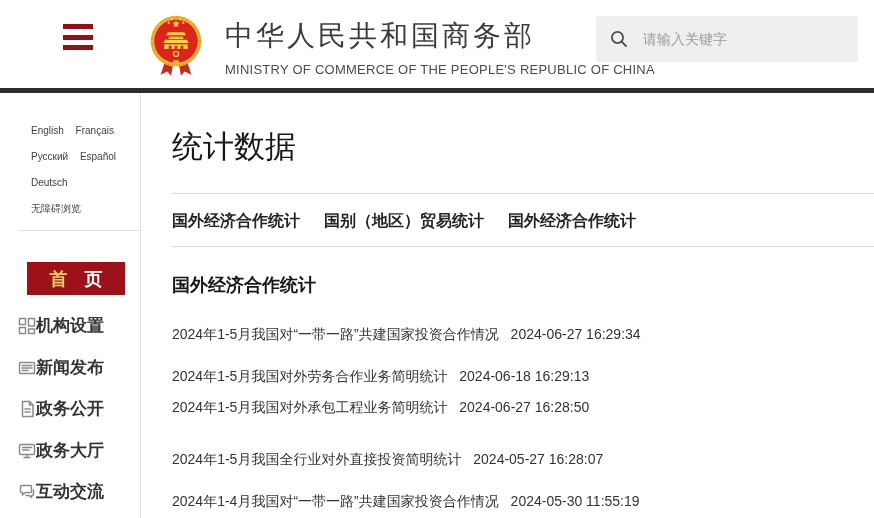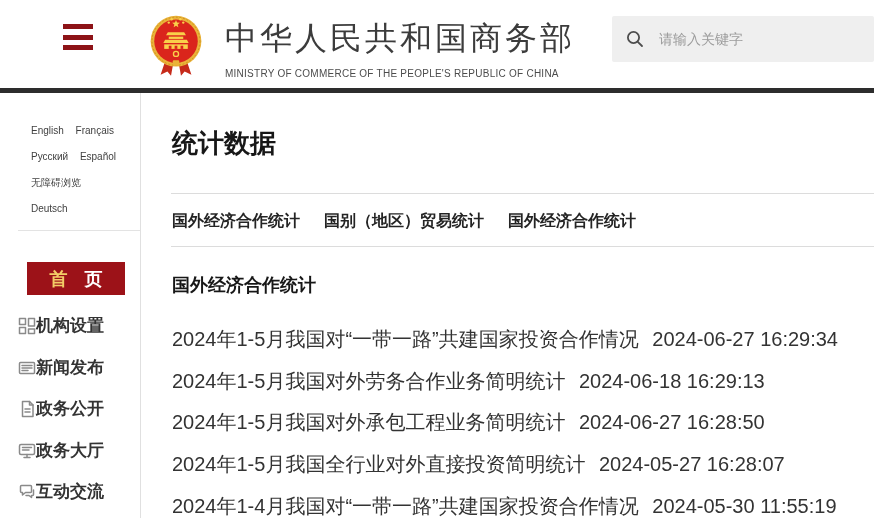--- a/index.html
+++ b/index.html
@@ -11,24 +11,24 @@
   a { text-decoration:none; color:inherit; }
 
   
   .hamburger { position:absolute; left:63px; top:24px; width:30px; height:26px;
     display:flex; flex-direction:column; justify-content:space-between; cursor:pointer; }
   .hamburger .bar { height:5px; background:var(--hamburger-red); }
 
   .emblem { position:absolute; left:147px; top:8px; width:58px; height:70px; }
 
   .title-block { position:absolute; left:225px; top:17px; }
-  .site-title { font-size:32px; letter-spacing:3px; color:#3c3c3c; font-weight:400; white-space:nowrap; }
-  .site-subtitle { margin-top:7px; font-size:10px; letter-spacing:0.25px; color:#4c4c4c; white-space:nowrap; }
-
-  .search-box { position:absolute; left:612px; top:16px; width:262px; height:46px;
+  .site-title { font-size:28px; letter-spacing:3px; color:#3c3c3c; font-weight:400; white-space:nowrap; }
+  .site-subtitle { margin-top:7px; font-size:13px; letter-spacing:0.25px; color:#4c4c4c; white-space:nowrap; }
+
+  .search-box { position:absolute; left:596px; top:16px; width:262px; height:46px;
     background:#efefef; display:flex; align-items:center; border-radius:2px; }
   .search-icon { margin-left:14px; width:18px; height:18px; cursor:pointer; flex:none; }
   .search-input { border:0; background:transparent; outline:none; margin-left:13px;
     width:210px; font-size:14px; color:#333; font-family:inherit; }
   .search-input::placeholder { color:#9b9b9b; }
 
   .dark-bar { position:absolute; left:0; top:88px; width:874px; height:5px; background:var(--dark-bar); }
 
   
   .sidebar-vline { position:absolute; left:140px; top:93px; width:1px; height:425px; background:#e0e0e0; }
@@ -44,29 +44,29 @@
     gap:17px; font-size:18px; font-weight:700; cursor:pointer; }
   .home-first { color:var(--gold-text); }
   .home-second { color:#ffffff; }
 
   .side-item { position:absolute; left:18px; display:flex; align-items:center; cursor:pointer; }
   .side-item svg { width:18px; height:18px; flex:none; }
   .side-item .label { font-size:17px; font-weight:700; color:#333; white-space:nowrap; }
   .icon-stroke { fill:none; stroke:var(--icon-gray); stroke-width:1.5; stroke-linejoin:round; stroke-linecap:round; }
 
   
-  .page-title { position:absolute; left:172px; top:126px; font-size:26px; font-weight:700; color:#171717; }
+  .page-title { position:absolute; left:172px; top:126px; font-size:31px; font-weight:400; color:#171717; }
   .hdiv { position:absolute; height:1px; background:#dcdcdc; left:171px; width:703px; }
   .hdiv.d1 { top:193px; }
   .hdiv.d2 { top:246px; }
   .tabs { position:absolute; left:172px; top:211px; display:flex; gap:24px; }
   .tab { font-size:16px; font-weight:700; color:#242424; cursor:pointer; white-space:nowrap; }
   .section-title { position:absolute; left:172px; top:273px; font-size:18px; font-weight:700; color:#171717; }
 
-  .article { position:absolute; left:172px; font-size:20px; color:#333; white-space:nowrap; }
+  .article { position:absolute; left:172px; font-size:14px; color:#333; white-space:nowrap; }
   .article .a-title { cursor:pointer; }
   .article .a-time { margin-left:8px; color:#333; }
 </style>
 </head>
 <body>
 
 <div class="page">
 
   <div class="hamburger">
     <div class="bar"></div>
@@ -116,24 +116,24 @@
   <div class="lang-block">
     <div class="lang-row">
       <a>English</a>
       <a>Français</a>
     </div>
     <div class="lang-row">
       <a>Русский</a>
       <a>Español</a>
     </div>
     <div class="lang-row">
+      <a>Deutsch</a>
+    </div>
+    <div class="lang-row">
       <a>无障碍浏览</a>
-    </div>
-    <div class="lang-row">
-      <a>Deutsch</a>
     </div>
   </div>
 
   <div class="side-divider"></div>
 
   <div class="home-btn">
     <span class="home-first">首</span>
     <span class="home-second">页</span>
   </div>
 
@@ -199,21 +199,21 @@
   <div class="section-title">国外经济合作统计</div>
 
   <div class="article" style="top:326px">
     <a class="a-title">2024年1-5月我国对“一带一路”共建国家投资合作情况</a>
     <span class="a-time">2024-06-27 16:29:34</span>
   </div>
   <div class="article" style="top:368px">
     <a class="a-title">2024年1-5月我国对外劳务合作业务简明统计</a>
     <span class="a-time">2024-06-18 16:29:13</span>
   </div>
-  <div class="article" style="top:409px">
+  <div class="article" style="top:399px">
     <a class="a-title">2024年1-5月我国对外承包工程业务简明统计</a>
     <span class="a-time">2024-06-27 16:28:50</span>
   </div>
   <div class="article" style="top:451px">
     <a class="a-title">2024年1-5月我国全行业对外直接投资简明统计</a>
     <span class="a-time">2024-05-27 16:28:07</span>
   </div>
   <div class="article" style="top:493px">
     <a class="a-title">2024年1-4月我国对“一带一路”共建国家投资合作情况</a>
     <span class="a-time">2024-05-30 11:55:19</span>

